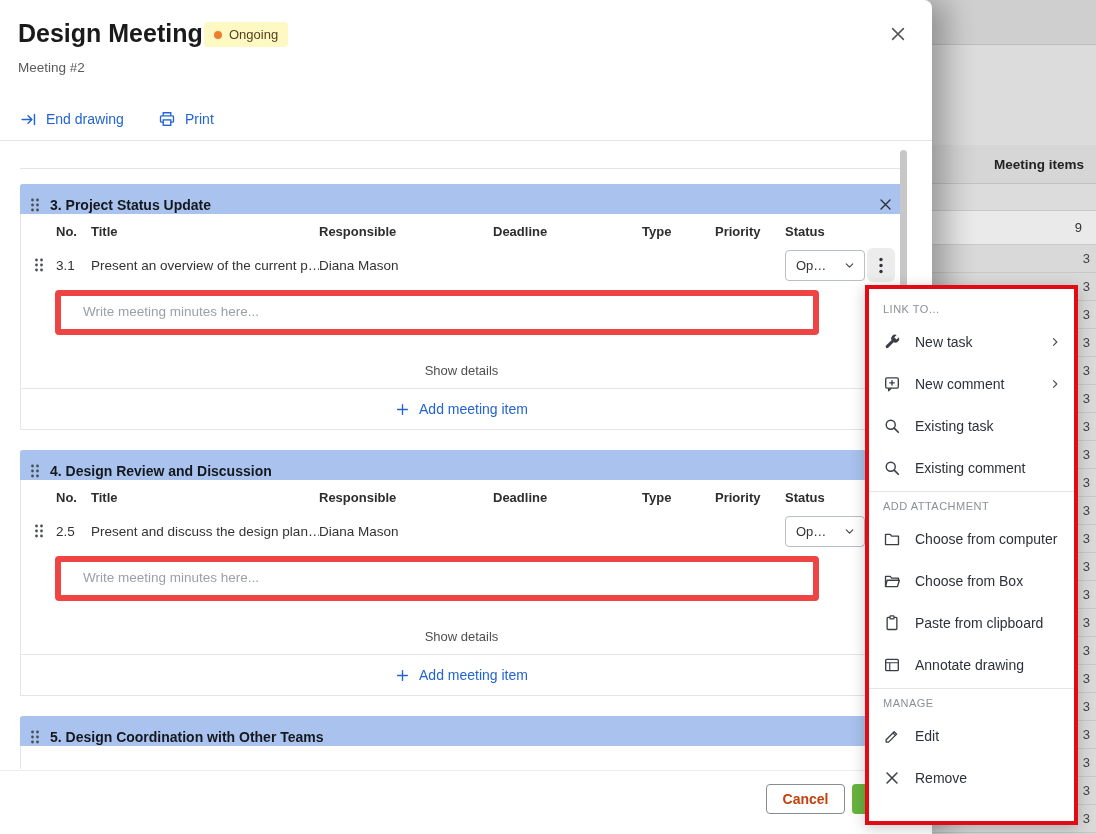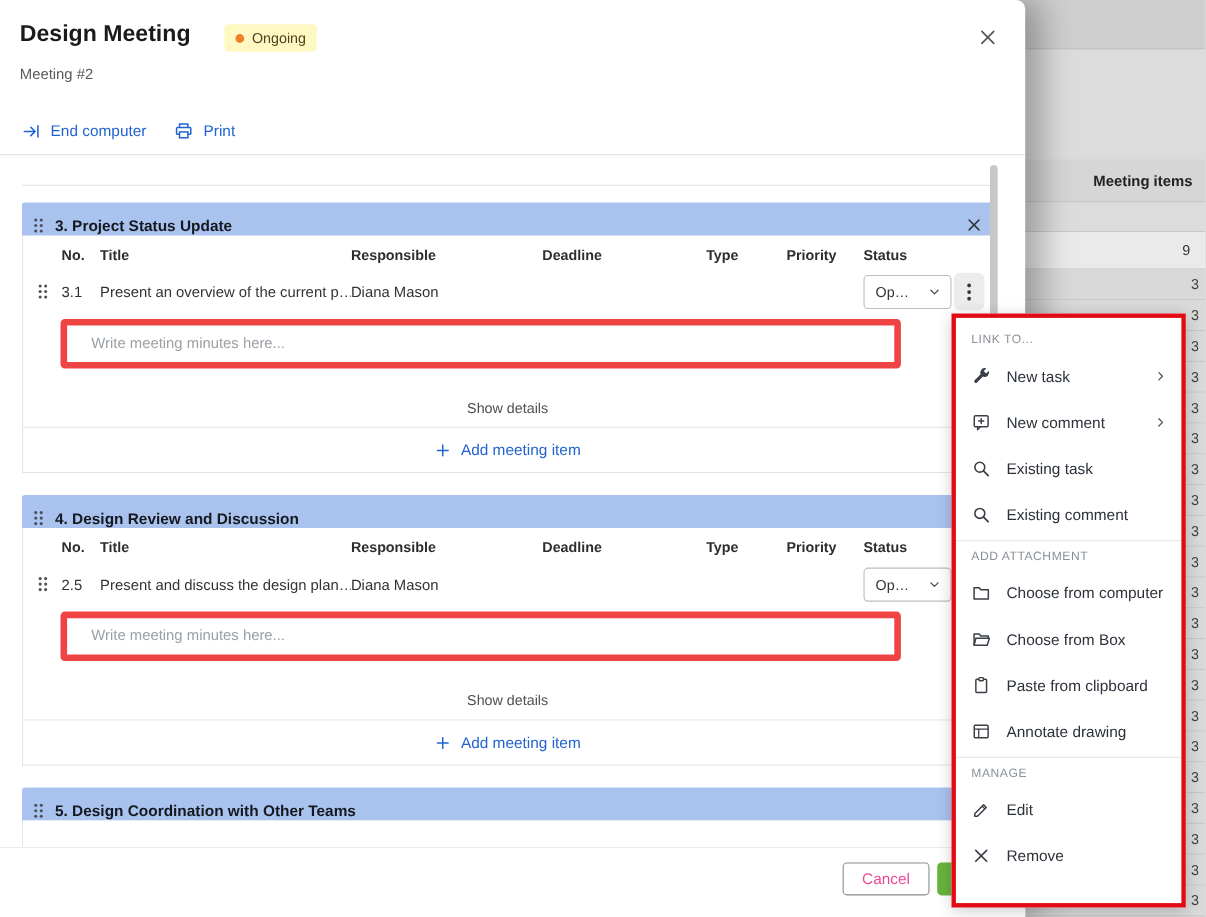--- a/index.html
+++ b/index.html
@@ -17,21 +17,21 @@
   .bg-row9 { height:34px; background:#eaeaea; border-bottom:1px solid #c9c9c9;
              display:flex; align-items:center; justify-content:flex-end; padding-right:14px;
              font-size:13px; color:#333; }
   .bg-row { height:28px; background:#d9d9d9; border-bottom:1px solid #c7c7c7;
             display:flex; align-items:center; justify-content:flex-end; padding-right:6px;
             font-size:13px; color:#444; }
 
   
   .modal { position:absolute; left:0; top:0; width:932px; height:834px; background:#fff;
            border-radius:0 8px 0 0; box-shadow:14px 0 30px rgba(0,0,0,.30); z-index:5; }
-  .modal-title { position:absolute; left:18px; top:19px; font-size:21px; font-weight:bold; color:#1a1a1a; }
+  .modal-title { position:absolute; left:18px; top:19px; font-size:25px; font-weight:bold; color:#1a1a1a; }
   .badge { position:absolute; left:204px; top:22px; height:25px; display:flex; align-items:center; gap:7px;
            padding:0 10px; background:#fef9c3; border-radius:4px; font-size:13px; color:#55401f; }
   .badge-dot { width:8px; height:8px; border-radius:50%; background:#ee7f2c; }
   .modal-close { position:absolute; left:886px; top:22px; width:24px; height:24px; display:flex;
                  align-items:center; justify-content:center; cursor:pointer; }
   .modal-subtitle { position:absolute; left:18px; top:60px; font-size:13.5px; color:#5a5a5a; }
   .toolbar-btn { position:absolute; top:107px; height:24px; display:flex; align-items:center; gap:9px;
                  color:#2264d1; font-size:14px; cursor:pointer; }
   .tb-end { left:20px; } .tb-print { left:158px; }
   .header-divider { position:absolute; left:0; top:140px; width:932px; height:1px; background:#e3e3e3; }
@@ -65,21 +65,21 @@
   .add-row { height:40px; display:flex; align-items:center; justify-content:center; gap:9px;
              color:#2264d1; font-size:14px; cursor:pointer; }
   .card3-body { height:23px; background:#fff; }
 
   .scroll-thumb { position:absolute; left:900px; top:150px; width:7px; height:285px;
                   background:#c7c7c7; border-radius:4px; }
 
   .footer { position:absolute; left:0; top:770px; width:932px; height:64px; background:#fff;
             border-top:1px solid #ececec; }
   .btn-cancel { position:absolute; left:766px; top:13px; width:79px; height:30px; background:#fff;
-                border:1px solid #878c93; border-radius:4px; font-size:14px; color:#ec4899; cursor:pointer; }
+                border:1px solid #878c93; border-radius:4px; font-size:14px; color:#c2410c; cursor:pointer;font-weight:bold; }
   .btn-save { position:absolute; left:852px; top:13px; width:78px; height:30px; background:#68b43e;
               border:none; border-radius:4px; cursor:pointer; }
 
   
   .menu-frame { position:absolute; left:865px; top:285px; width:213px; height:540px;
                 border:4px solid #e30b13; background:#fff; z-index:20;
                 box-shadow:0 3px 14px rgba(0,0,0,.22); }
   .menu-inner { width:100%; height:100%; padding-top:8px; overflow:hidden; }
   .menu-header { height:24px; display:flex; align-items:center; padding:0 14px;
                  font-size:11px; letter-spacing:.5px; color:#8a9097; }
@@ -185,21 +185,21 @@
         <path d="M4 4l12 12M16 4L4 16" stroke="#555" stroke-width="1.7" stroke-linecap="round" fill="none"></path>
       </svg>
     </div>
 
     <div class="modal-subtitle">Meeting #2</div>
 
     <div class="toolbar-btn tb-end">
       <svg width="17" height="17" viewBox="0 0 20 20">
         <path d="M2.5 10h11M9.5 5.5L14 10l-4.5 4.5M17 4v12" stroke="#2264d1" stroke-width="1.7" stroke-linecap="round" stroke-linejoin="round" fill="none"></path>
       </svg>
-      <span>End computer</span>
+      <span>End drawing</span>
     </div>
 
     <div class="toolbar-btn tb-print">
       <svg width="18" height="18" viewBox="0 0 20 20">
         <path d="M5.8 6.5V3h8.4v3.5" stroke="#2264d1" stroke-width="1.5" fill="none"></path>
         <rect x="2.8" y="6.5" width="14.4" height="7" rx="1" stroke="#2264d1" stroke-width="1.5" fill="none"></rect>
         <rect x="5.8" y="11" width="8.4" height="6" stroke="#2264d1" stroke-width="1.5" fill="#fff"></rect>
       </svg>
       <span>Print</span>
     </div>

